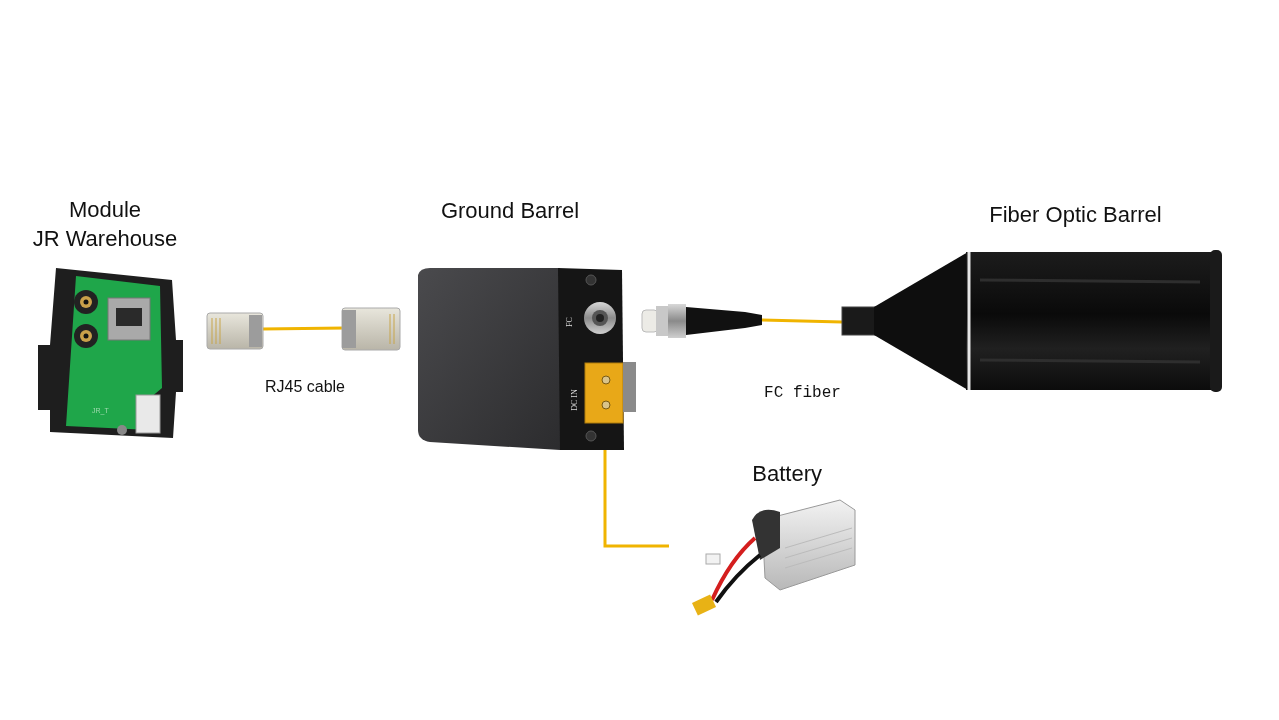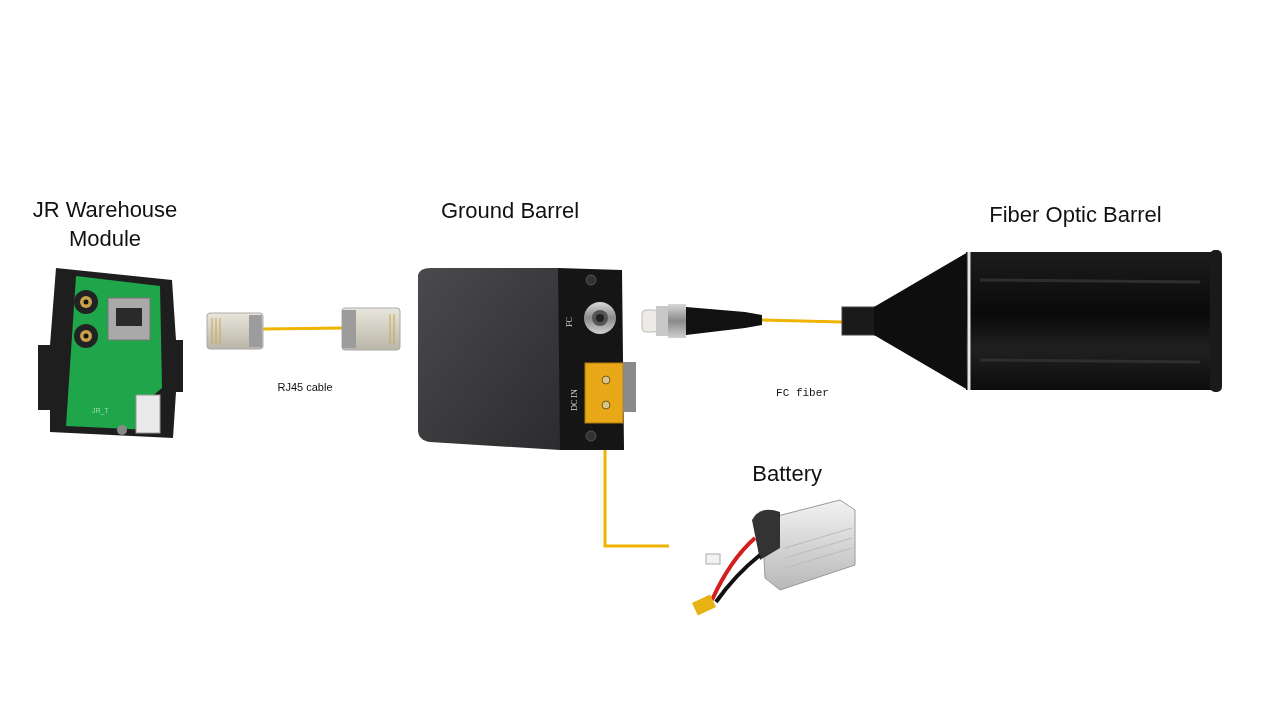--- a/index.html
+++ b/index.html
@@ -1,27 +1,27 @@
 <!DOCTYPE html>
 <html><head>
 <meta charset="utf-8">
 <style>
   html, body { margin:0; padding:0; background:#ffffff; }
   body { width:1279px; height:720px; position:relative; overflow:hidden; font-family:"Liberation Sans", sans-serif; }
   .label { position:absolute; color:#111; text-align:center; white-space:nowrap; font-family:"Liberation Sans", sans-serif; }
   .lg { font-size:22px; line-height:29px; }
-  .sm { font-size:11px; line-height:20px; }
+  .sm { font-size:16px; line-height:20px; }
   svg { position:absolute; left:0; top:0; }
 </style>
 </head>
 <body>
 
 <div class="label lg" style="left:30px; top:195px; width:150px;">
+  <div>Module</div>
   <div>JR Warehouse</div>
-  <div>Module</div>
 </div>
 <div class="label lg" style="left:410px; top:196px; width:200px;">Ground Barrel</div>
 <div class="label lg" style="left:968px; top:200px; width:215px;">Fiber Optic Barrel</div>
 <div class="label lg" style="left:720px; top:459px; width:102px;text-align:right;">Battery</div>
 <div class="label sm" style="left:250px; top:377px; width:110px;">RJ45 cable</div>
 <div class="label sm" style="left:760px; top:383px; width:85px;font-family:Liberation Mono, monospace;">FC fiber</div>
 
 <svg width="1279" height="720" viewBox="0 0 1279 720">
   <defs>
     <linearGradient id="gBox" x1="0" y1="0" x2="1" y2="1">

